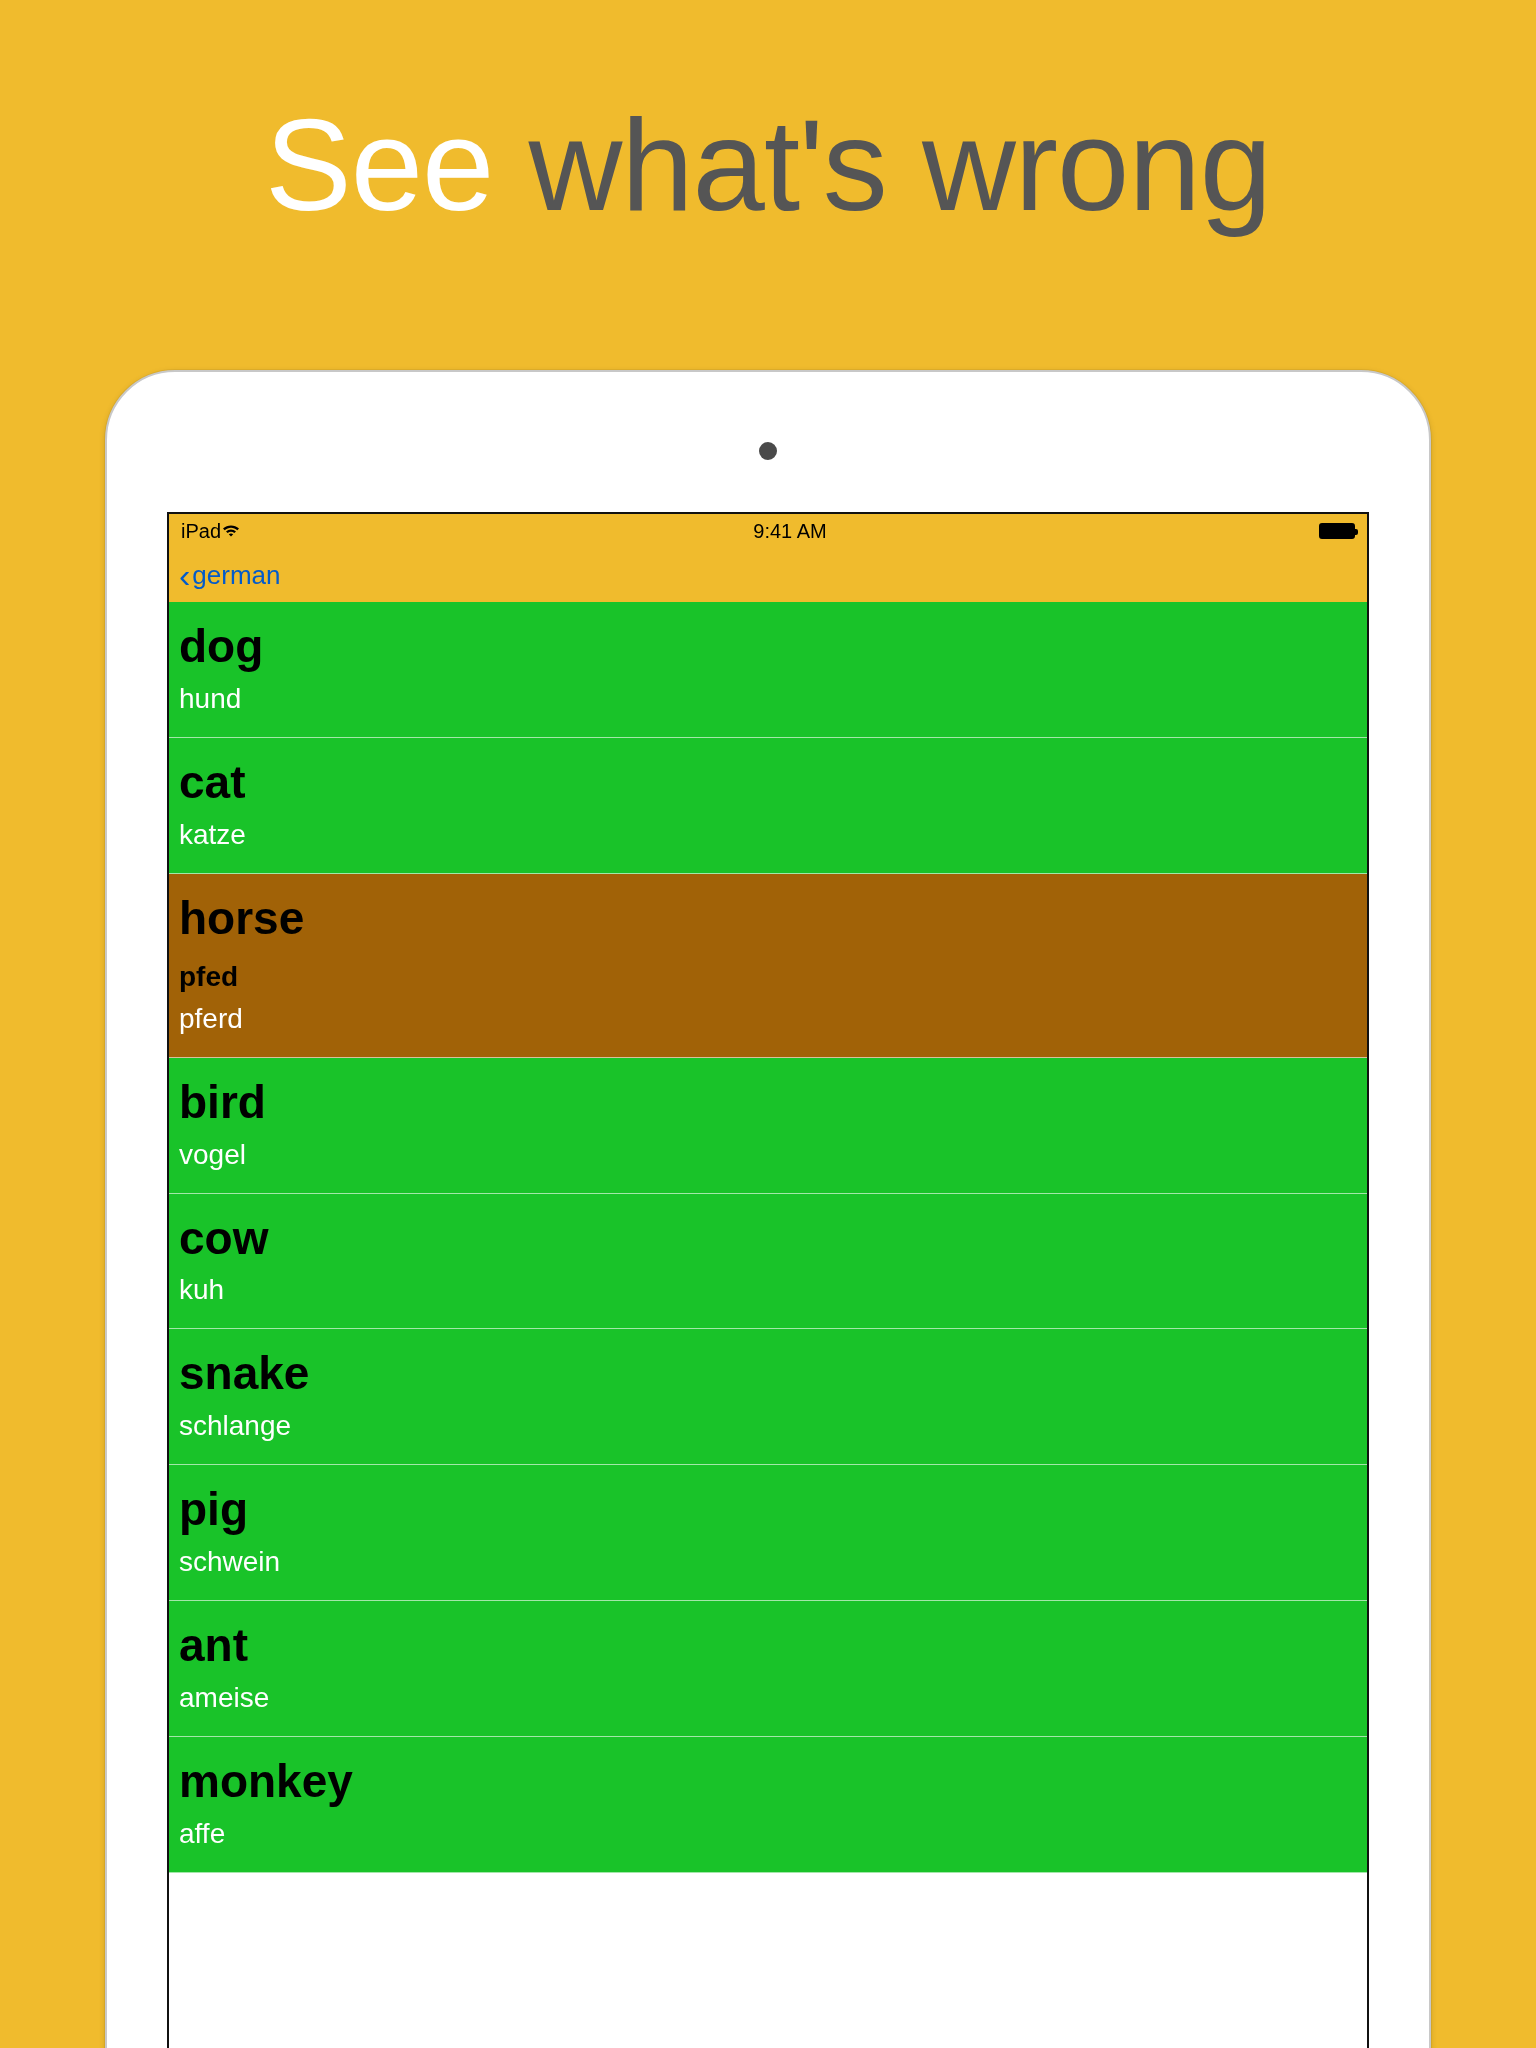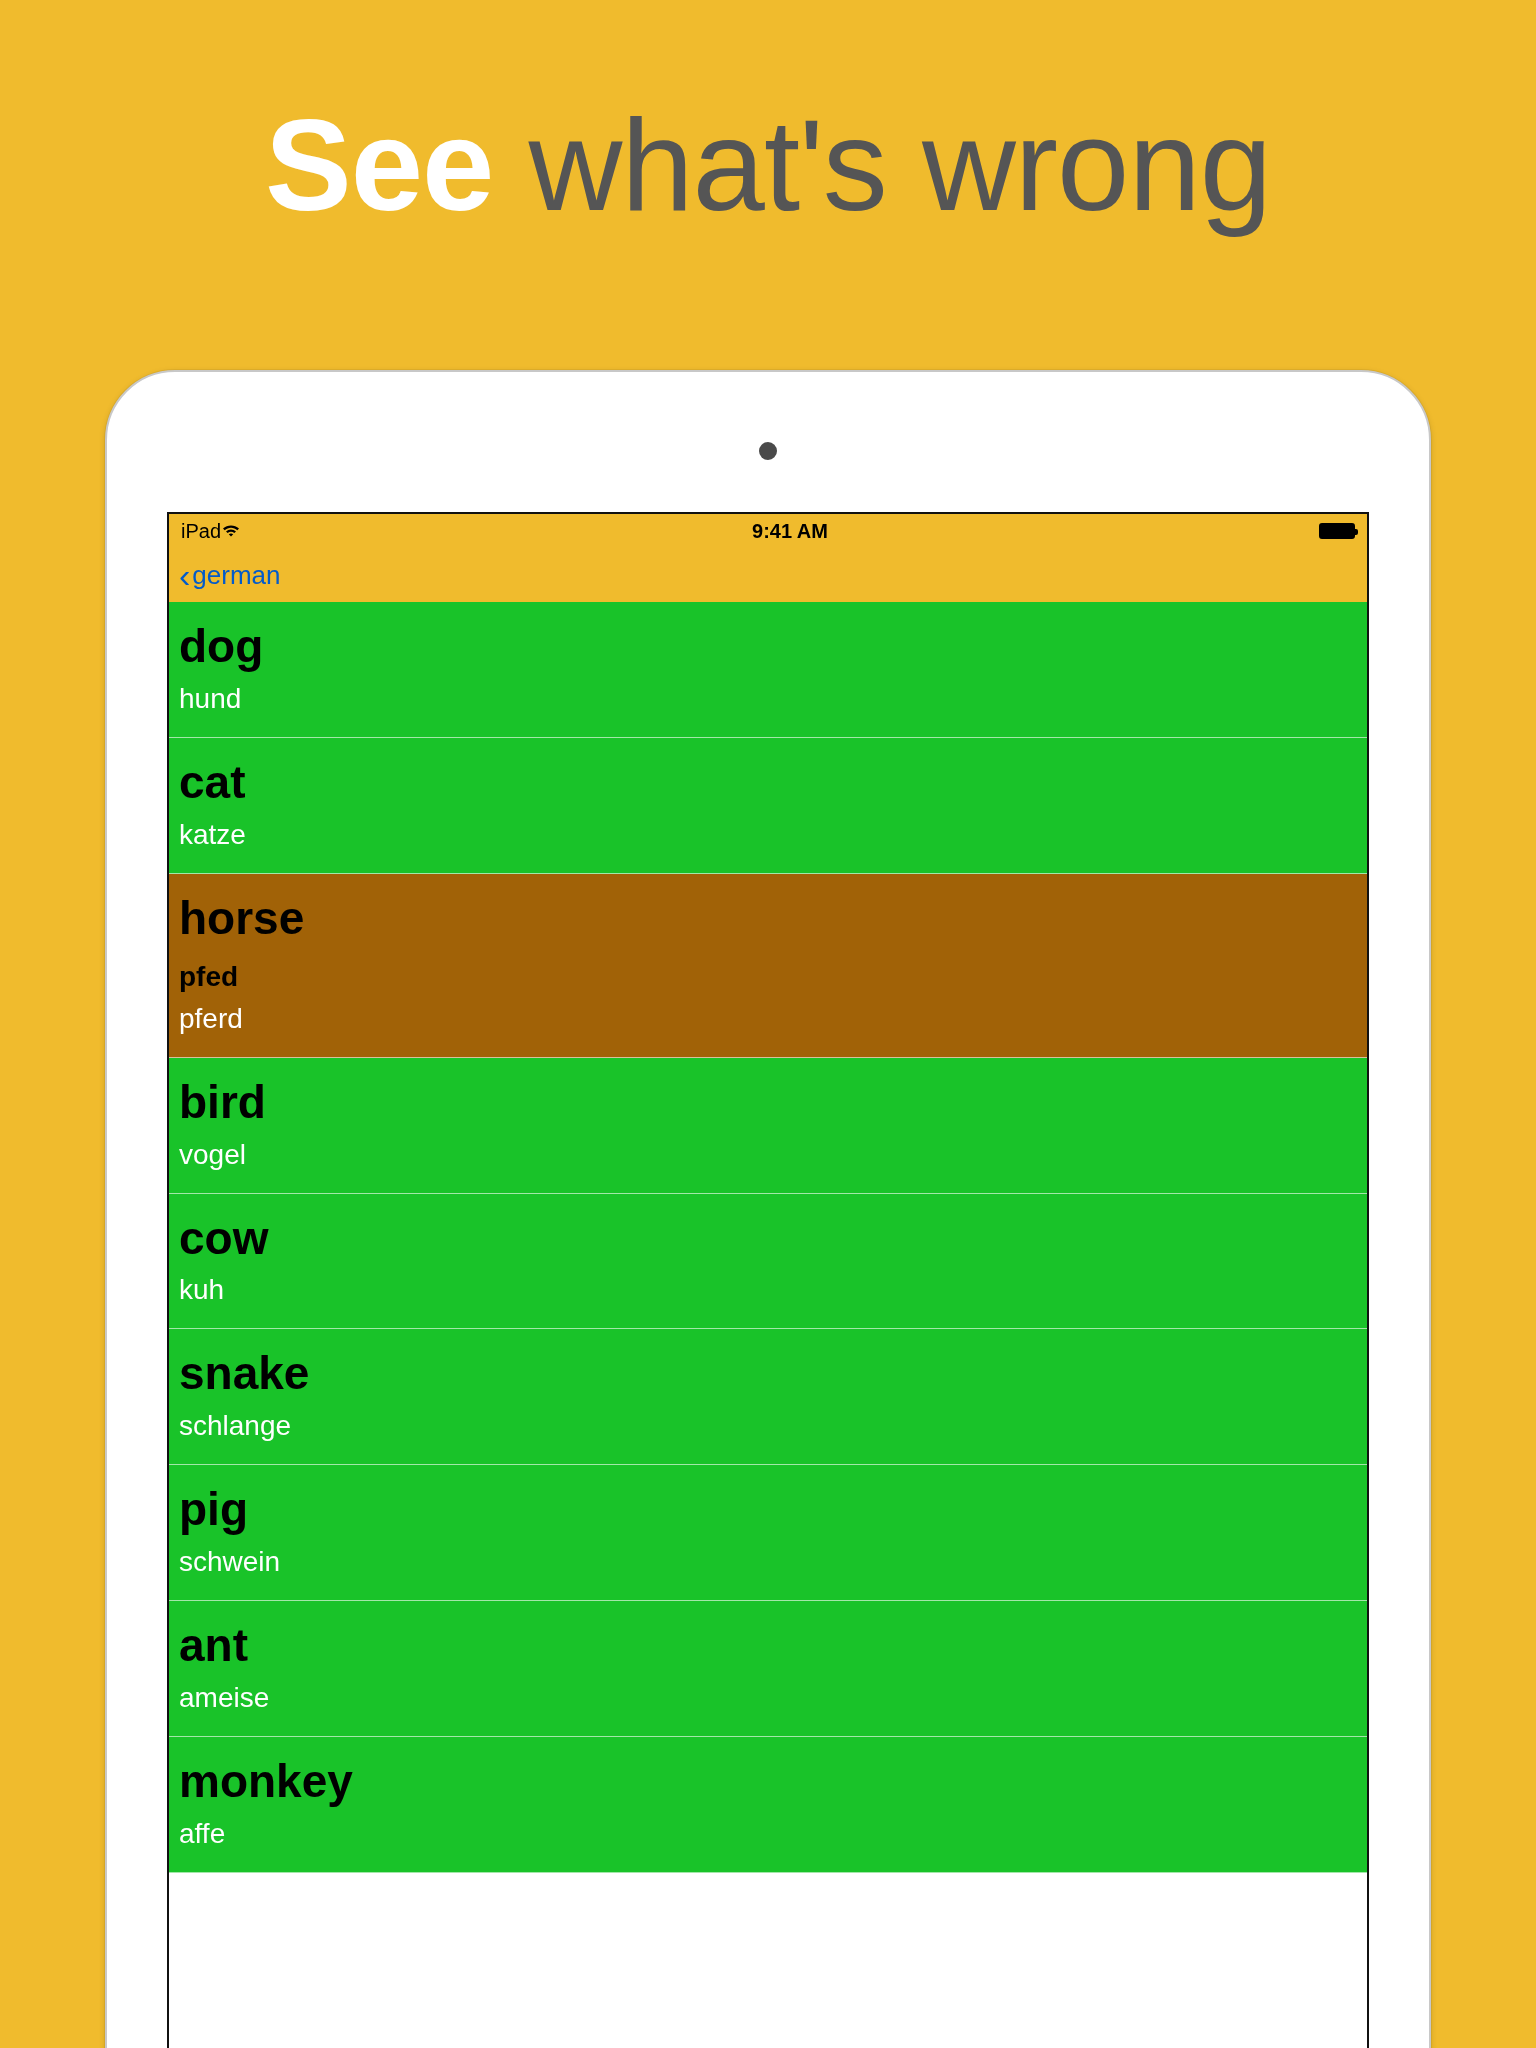--- a/index.html
+++ b/index.html
@@ -12,21 +12,21 @@
   
   .headline {
     text-align: center;
     padding-top: 90px;
     font-size: 130px;
     font-weight: 400;
     letter-spacing: -1px;
     color: #555555;
   }
   .headline .em {
-    font-weight: 700;
+    font-weight: 400;
     color: #ffffff;
   }
 
   
   .device {
     position: absolute;
     left: 105px;
     top: 370px;
     width: 1326px;
     height: 1700px; 
@@ -66,21 +66,21 @@
     display: flex;
     align-items: center;
     font-size: 20px;
     color: #000;
     padding: 0 12px;
     position: relative;
   }
   .status-left { display: flex; align-items: center; gap: 0; }
   .status-center {
     position: absolute; left: 0; right: 0; text-align: center;
-    font-weight: 700; font-size: 20px; padding-left: 44px;
+    font-weight: 400; font-size: 20px; padding-left: 44px;
   }
   .status-right {
     margin-left: auto;
     display: flex; align-items: center;
   }
   .wifi-icon { font-size: 18px; }
   .battery {
     width: 36px; height: 16px; border: 2px solid #000; border-radius: 3px;
     position: relative; background: #000;
   }

